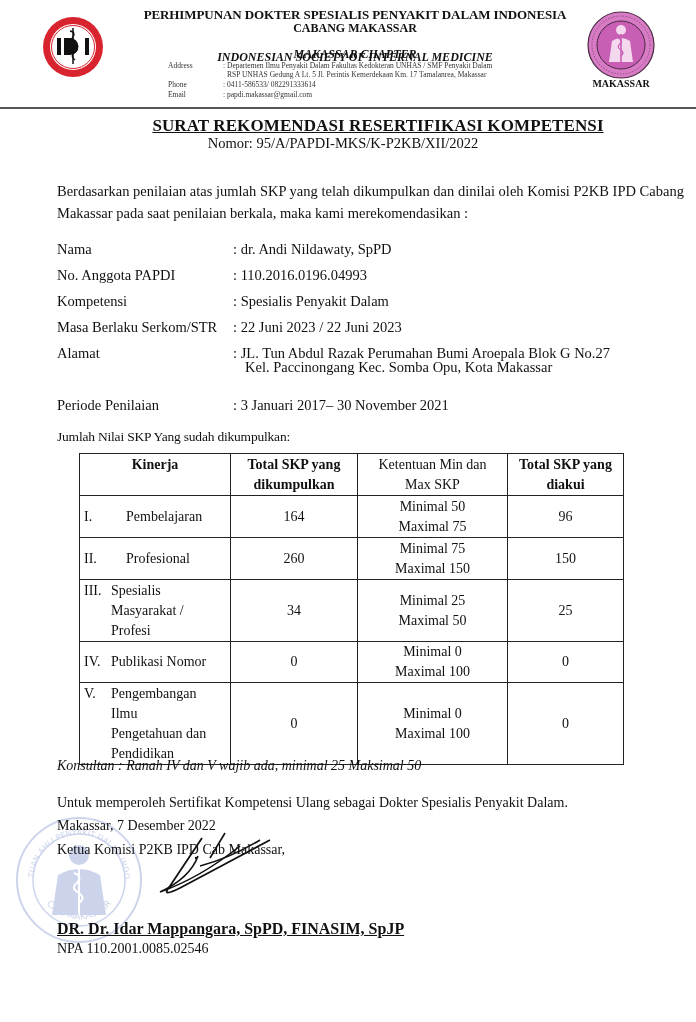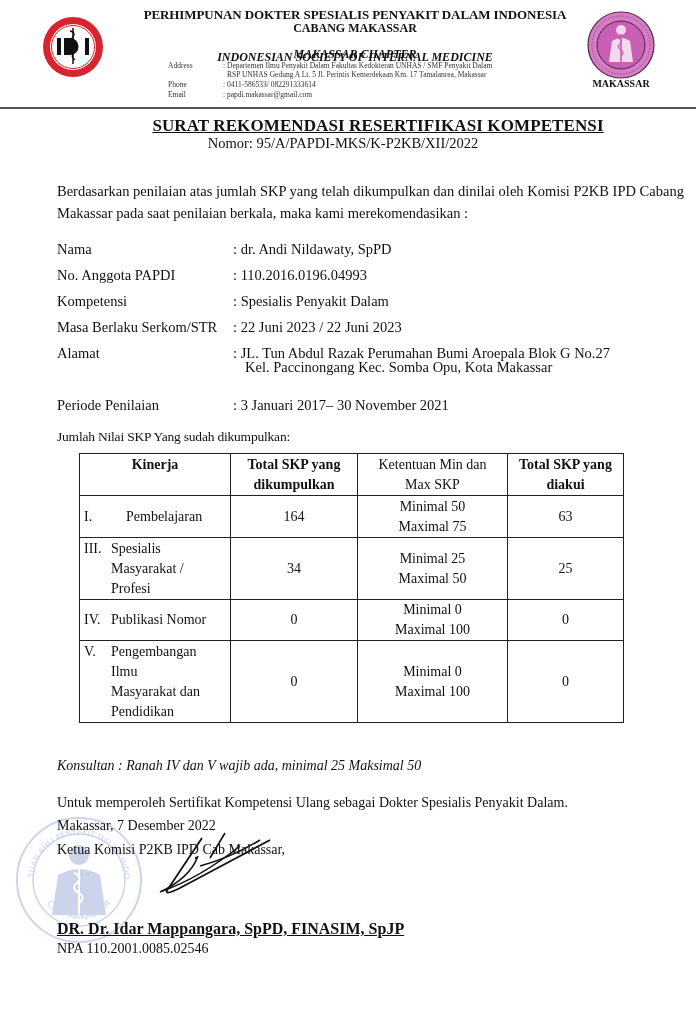--- a/index.html
+++ b/index.html
@@ -165,21 +165,35 @@
           <div class="kin wide">
             <span class="roman">I.</span>
             <span>Pembelajaran</span>
           </div>
         </td>
       <td class="num">164</td>
       <td class="rule">
           <span class="rule-line">Minimal 50</span>
           <span class="rule-line">Maximal 75</span>
         </td>
-      <td class="num">63</td>
+      <td class="num">96</td>
+    </tr>
+    <tr style="height:42px">
+      <td>
+          <div class="kin wide">
+            <span class="roman">II.</span>
+            <span>Profesional</span>
+          </div>
+        </td>
+      <td class="num">260</td>
+      <td class="rule">
+          <span class="rule-line">Minimal 75</span>
+          <span class="rule-line">Maximal 150</span>
+        </td>
+      <td class="num">150</td>
     </tr>
     <tr style="height:62px">
       <td>
           <div class="kin narrow">
             <span class="roman">III.</span>
             <span>
               <span class="rule-line">Spesialis</span>
               <span class="rule-line">Masyarakat /</span>
               <span class="rule-line">Profesi</span>
             </span>
@@ -206,21 +220,21 @@
         </td>
       <td class="num">0</td>
     </tr>
     <tr style="height:82px">
       <td>
           <div class="kin narrow">
             <span class="roman">V.</span>
             <span>
               <span class="rule-line">Pengembangan</span>
               <span class="rule-line">Ilmu</span>
-              <span class="rule-line">Masyarakat dan</span>
+              <span class="rule-line">Pengetahuan dan</span>
               <span class="rule-line">Pendidikan</span>
             </span>
           </div>
         </td>
       <td class="num">0</td>
       <td class="rule">
           <span class="rule-line">Minimal 0</span>
           <span class="rule-line">Maximal 100</span>
         </td>
       <td class="num">0</td>

